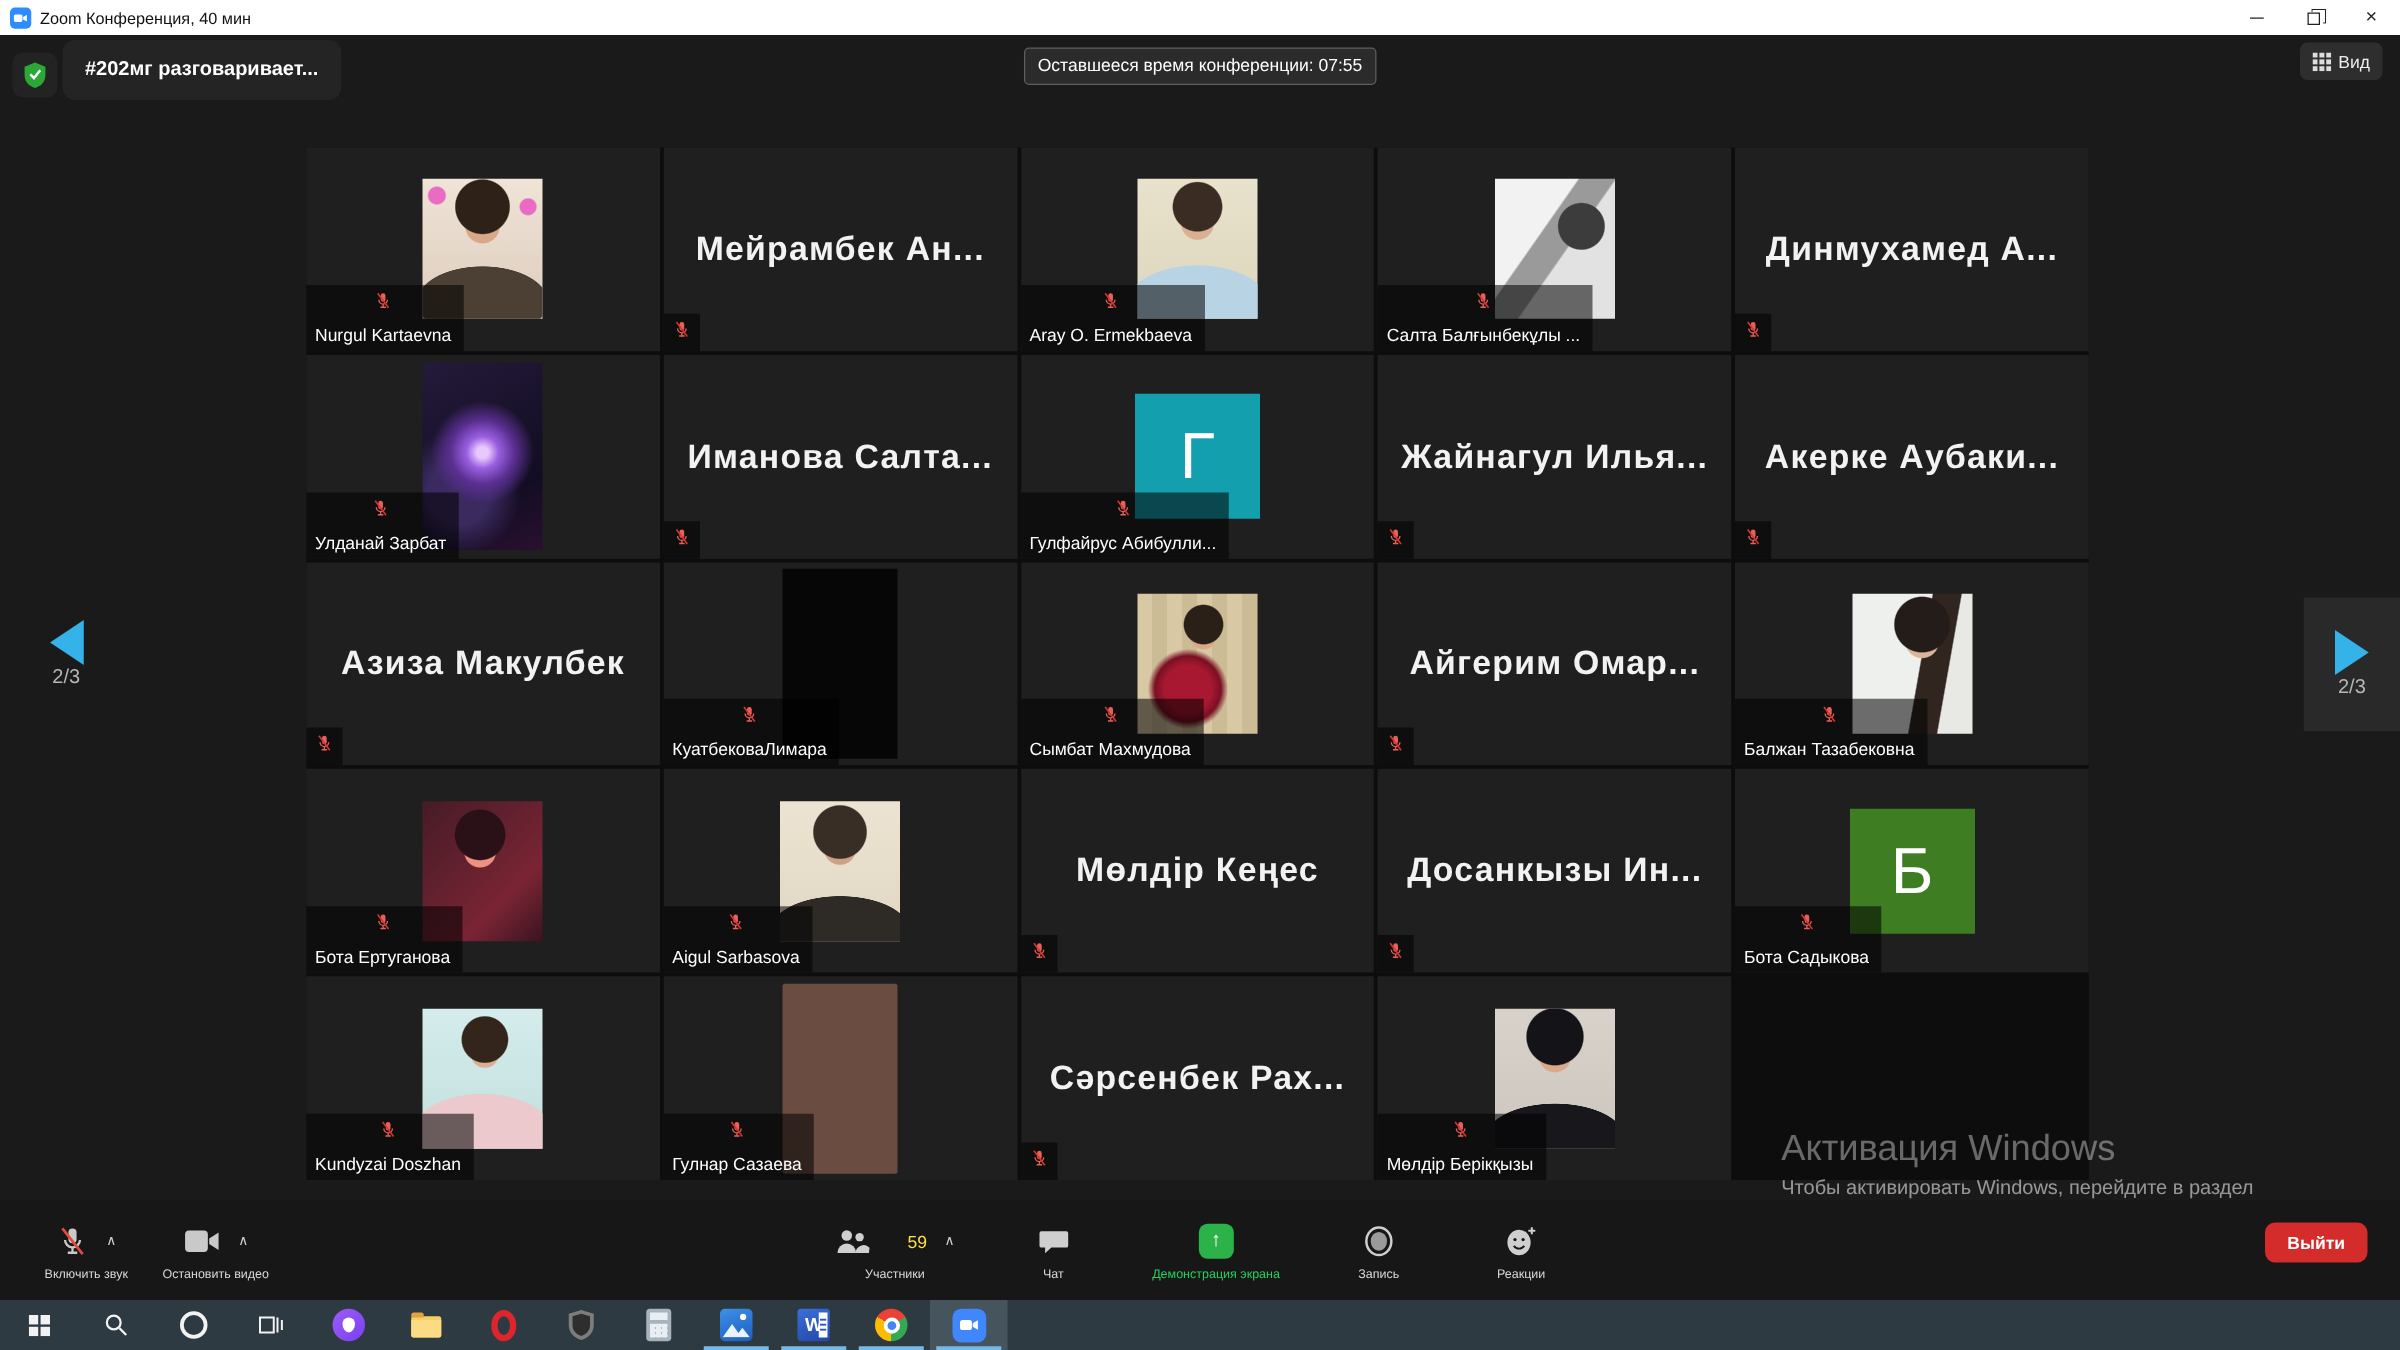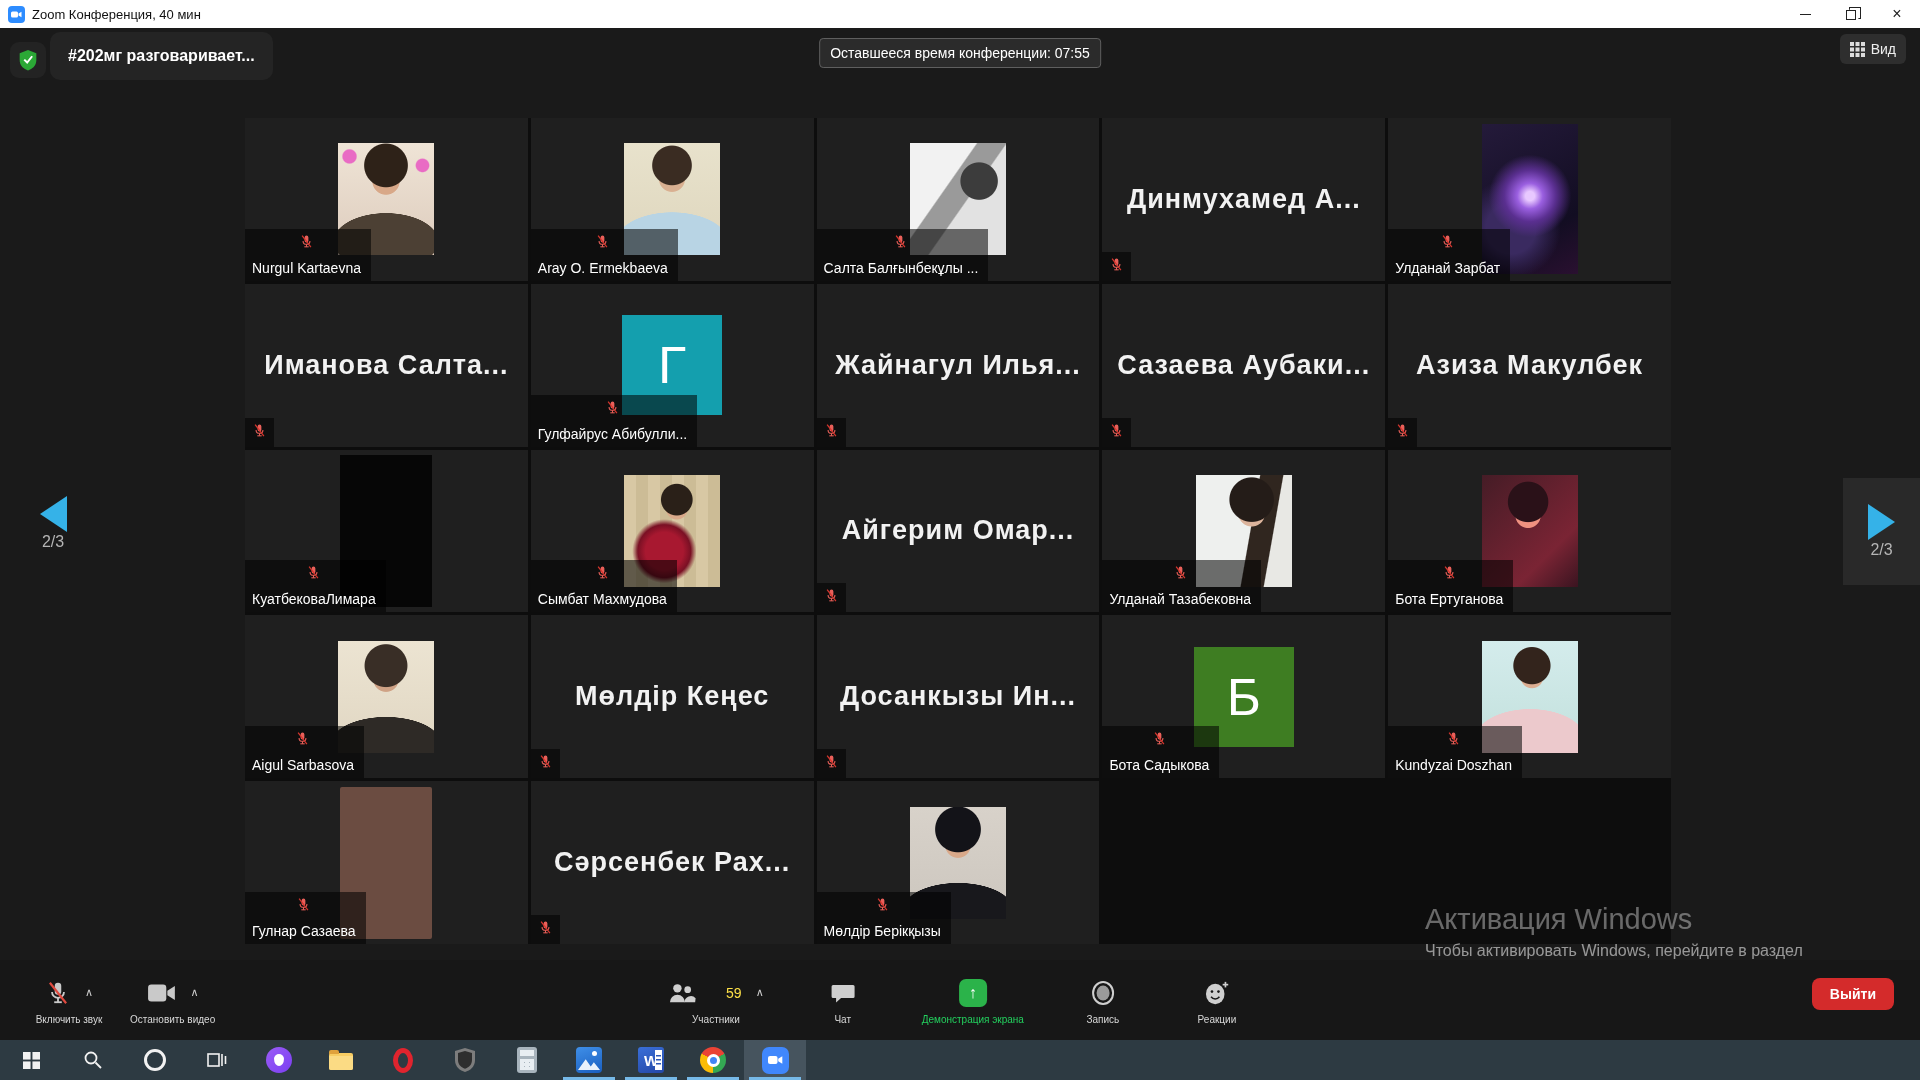--- a/index.html
+++ b/index.html
@@ -250,20 +250,34 @@
     <rect x="9" y="2.5" width="6" height="11" rx="3" fill="#e9605a"></rect>
     <path d="M6.5 11 a5.5 5.5 0 0 0 11 0" stroke="#e9605a" fill="none" stroke-width="1.7"></path>
     <line x1="12" y1="16.5" x2="12" y2="20.5" stroke="#e9605a" stroke-width="1.7"></line>
     <line x1="8.5" y1="20.5" x2="15.5" y2="20.5" stroke="#e9605a" stroke-width="1.7"></line>
     <line x1="5" y1="2.5" x2="19" y2="21" stroke="#d8362e" stroke-width="2"></line>
   </svg></span>
       <span class="tile-label">Nurgul Kartaevna</span>
     </div>
   </div>
         <div class="tile">
+
+    <div class="tile-center-name">Мейрамбек Ан...</div>
+    <div class="tile-bar mic-only">
+      <span class="mic-slot"><svg viewBox="0 0 24 24" width="15" height="15">
+    <rect x="9" y="2.5" width="6" height="11" rx="3" fill="#e9605a"></rect>
+    <path d="M6.5 11 a5.5 5.5 0 0 0 11 0" stroke="#e9605a" fill="none" stroke-width="1.7"></path>
+    <line x1="12" y1="16.5" x2="12" y2="20.5" stroke="#e9605a" stroke-width="1.7"></line>
+    <line x1="8.5" y1="20.5" x2="15.5" y2="20.5" stroke="#e9605a" stroke-width="1.7"></line>
+    <line x1="5" y1="2.5" x2="19" y2="21" stroke="#d8362e" stroke-width="2"></line>
+  </svg></span>
+
+    </div>
+  </div>
+        <div class="tile">
     <div class="tile-media ph-aray"></div>
 
     <div class="tile-bar">
       <span class="mic-slot"><svg viewBox="0 0 24 24" width="15" height="15">
     <rect x="9" y="2.5" width="6" height="11" rx="3" fill="#e9605a"></rect>
     <path d="M6.5 11 a5.5 5.5 0 0 0 11 0" stroke="#e9605a" fill="none" stroke-width="1.7"></path>
     <line x1="12" y1="16.5" x2="12" y2="20.5" stroke="#e9605a" stroke-width="1.7"></line>
     <line x1="8.5" y1="20.5" x2="15.5" y2="20.5" stroke="#e9605a" stroke-width="1.7"></line>
     <line x1="5" y1="2.5" x2="19" y2="21" stroke="#d8362e" stroke-width="2"></line>
   </svg></span>
@@ -349,21 +363,21 @@
     <path d="M6.5 11 a5.5 5.5 0 0 0 11 0" stroke="#e9605a" fill="none" stroke-width="1.7"></path>
     <line x1="12" y1="16.5" x2="12" y2="20.5" stroke="#e9605a" stroke-width="1.7"></line>
     <line x1="8.5" y1="20.5" x2="15.5" y2="20.5" stroke="#e9605a" stroke-width="1.7"></line>
     <line x1="5" y1="2.5" x2="19" y2="21" stroke="#d8362e" stroke-width="2"></line>
   </svg></span>
 
     </div>
   </div>
         <div class="tile">
 
-    <div class="tile-center-name">Сазаева Аубаки...</div>
+    <div class="tile-center-name">Акерке Аубаки...</div>
     <div class="tile-bar mic-only">
       <span class="mic-slot"><svg viewBox="0 0 24 24" width="15" height="15">
     <rect x="9" y="2.5" width="6" height="11" rx="3" fill="#e9605a"></rect>
     <path d="M6.5 11 a5.5 5.5 0 0 0 11 0" stroke="#e9605a" fill="none" stroke-width="1.7"></path>
     <line x1="12" y1="16.5" x2="12" y2="20.5" stroke="#e9605a" stroke-width="1.7"></line>
     <line x1="8.5" y1="20.5" x2="15.5" y2="20.5" stroke="#e9605a" stroke-width="1.7"></line>
     <line x1="5" y1="2.5" x2="19" y2="21" stroke="#d8362e" stroke-width="2"></line>
   </svg></span>
 
     </div>
@@ -428,21 +442,21 @@
     <div class="tile-media ph-akerke"></div>
 
     <div class="tile-bar">
       <span class="mic-slot"><svg viewBox="0 0 24 24" width="15" height="15">
     <rect x="9" y="2.5" width="6" height="11" rx="3" fill="#e9605a"></rect>
     <path d="M6.5 11 a5.5 5.5 0 0 0 11 0" stroke="#e9605a" fill="none" stroke-width="1.7"></path>
     <line x1="12" y1="16.5" x2="12" y2="20.5" stroke="#e9605a" stroke-width="1.7"></line>
     <line x1="8.5" y1="20.5" x2="15.5" y2="20.5" stroke="#e9605a" stroke-width="1.7"></line>
     <line x1="5" y1="2.5" x2="19" y2="21" stroke="#d8362e" stroke-width="2"></line>
   </svg></span>
-      <span class="tile-label">Улданай Тазабековна</span>
+      <span class="tile-label">Балжан Тазабековна</span>
     </div>
   </div>
         <div class="tile">
     <div class="tile-media ph-botae"></div>
 
     <div class="tile-bar">
       <span class="mic-slot"><svg viewBox="0 0 24 24" width="15" height="15">
     <rect x="9" y="2.5" width="6" height="11" rx="3" fill="#e9605a"></rect>
     <path d="M6.5 11 a5.5 5.5 0 0 0 11 0" stroke="#e9605a" fill="none" stroke-width="1.7"></path>
     <line x1="12" y1="16.5" x2="12" y2="20.5" stroke="#e9605a" stroke-width="1.7"></line>

